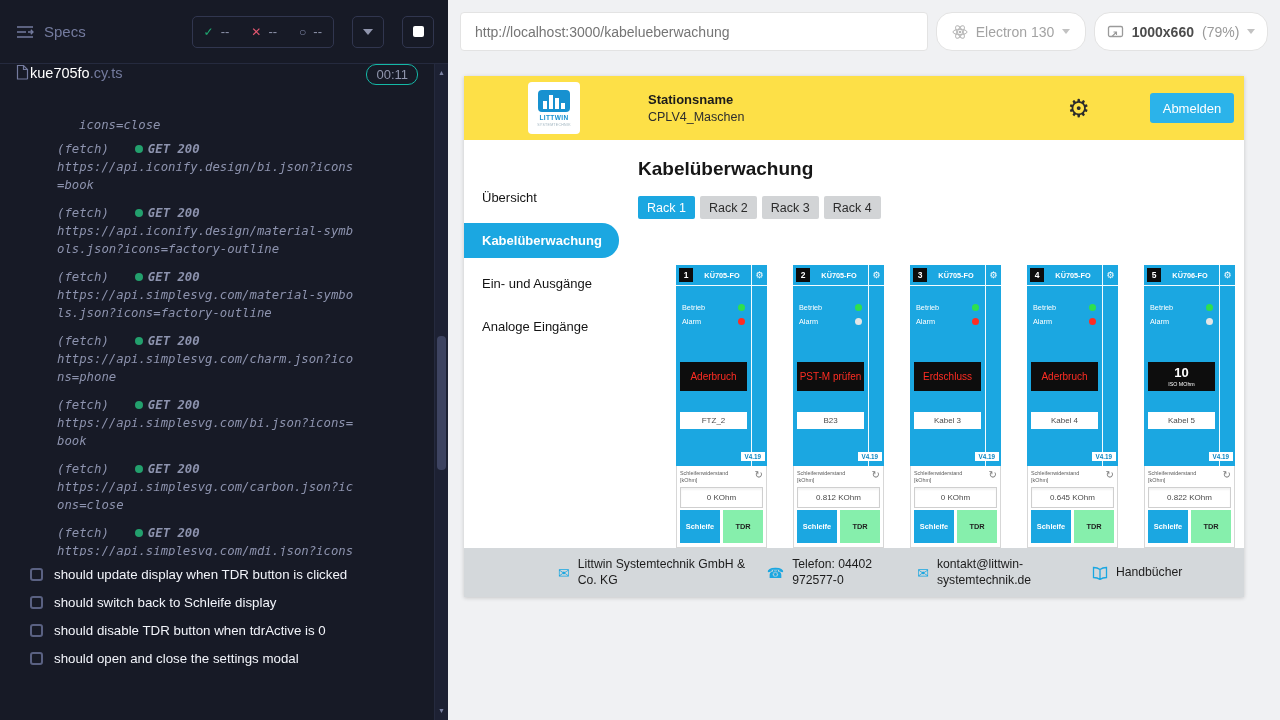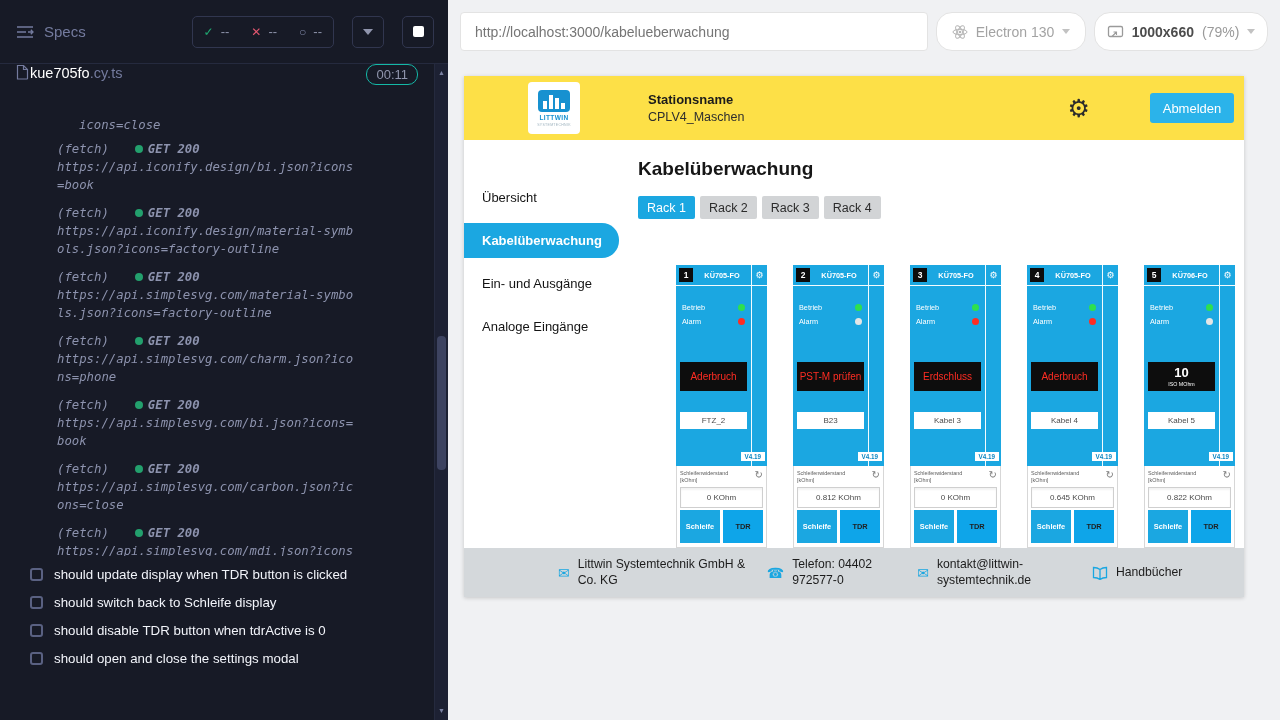--- a/index.html
+++ b/index.html
@@ -91,21 +91,21 @@
   .name-box{margin:21px 4px 0;height:17px;background:#fff;color:#4c4c4c;font-size:8px;display:flex;align-items:center;justify-content:center;cursor:text}
   .ver{position:absolute;right:2px;bottom:5px;background:#fff;color:#0b86c2;font-size:6.3px;font-weight:700;padding:1px 4px}
   .card-white{height:82px;background:#fff;border:1px solid #d7d7d7;border-top:none;padding:4px 3px;display:flex;flex-direction:column}
   .res-row{display:flex;justify-content:space-between;align-items:flex-start}
   .res-label{font-size:5.4px;color:#5d5d5d;width:58px;line-height:1.25}
   .refresh{font-size:10px;color:#7c7c7c;line-height:1;font-style:normal;cursor:pointer}
   .value-box{margin-top:3px;height:21px;border:1px solid #cfcfcf;display:flex;align-items:center;justify-content:center;font-size:8px;color:#4a4a4a;background:#fff;box-shadow:inset 0 2px 2px rgba(0,0,0,.05)}
   .btns{display:flex;gap:3px;margin-top:auto}
   .cbtn{flex:1;height:33px;display:flex;align-items:center;justify-content:center;font-size:7.4px;font-weight:600;cursor:pointer}
   .btn-loop{background:#1BA7E1;color:#fff}
-  .btn-tdr{background:#0ea5e9;color:#1f1f1f}
+  .btn-tdr{background:#86efac;color:#1f1f1f}
   .app-footer{position:absolute;left:0;bottom:0;width:100%;height:49px;background:#d4d8db;display:flex;align-items:center;padding-left:94px;gap:17px}
   .f-item{display:flex;align-items:center;gap:8px}
   .f-icon{color:#1BA7E1;font-size:14px;font-style:normal;flex:none;line-height:1}
   .f-text{font-size:12.2px;color:#1c1c1c;line-height:1.25}
   .w172{width:172px}.w108{width:108px}.w138{width:138px}
 </style>
 </head>
 <body>
 
 <div class="screen">

